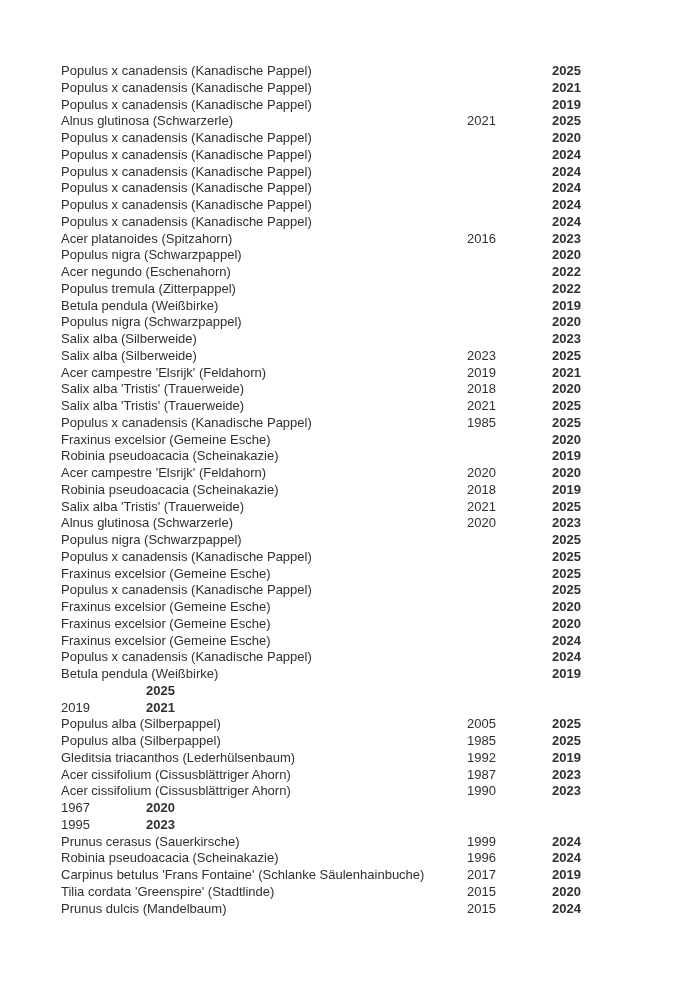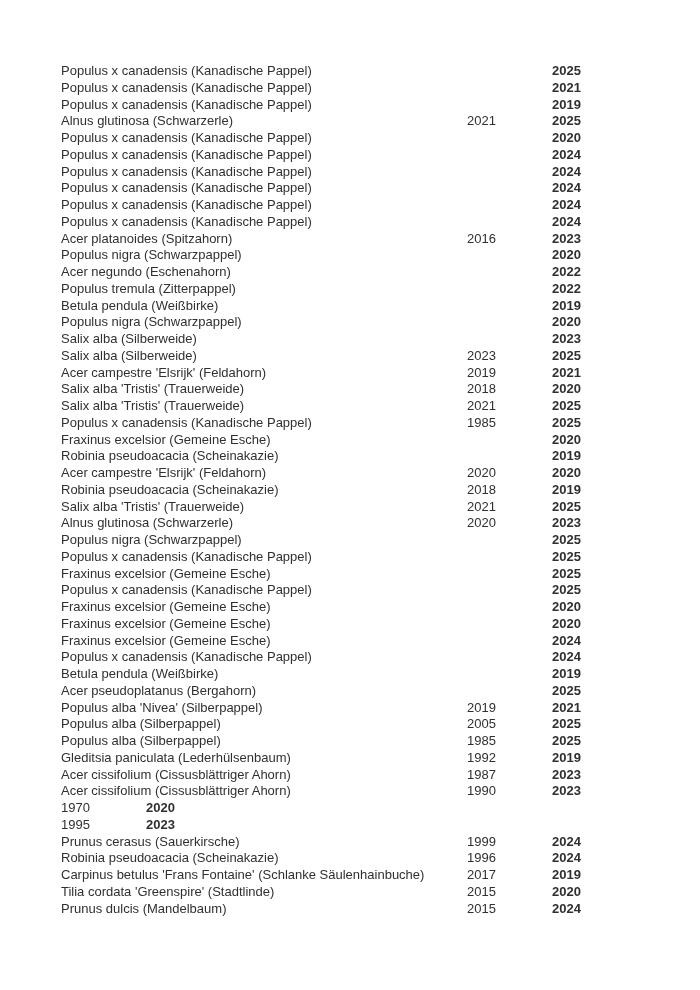--- a/index.html
+++ b/index.html
@@ -261,63 +261,61 @@
     <span class="cell year2">2024</span>
   </div>
 
   <div class="row">
     <span class="cell species">Betula pendula (Weißbirke)</span>
     <span class="cell year1"></span>
     <span class="cell year2">2019</span>
   </div>
 
   <div class="row">
-    <span class="cell species">Acer pseudoplatanus (Bergahorn)</span>
-    <span class="cell year1"></span>
-    <span class="cell year2">2025</span>
-  </div>
-
-  <div class="row">
-    <span class="cell species">Populus alba 'Nivea' (Silberpappel)</span>
+    <span class="cell year1"></span>
+    <span class="cell year2">2025</span>
+  </div>
+
+  <div class="row">
     <span class="cell year1">2019</span>
     <span class="cell year2">2021</span>
   </div>
 
   <div class="row">
     <span class="cell species">Populus alba (Silberpappel)</span>
     <span class="cell year1">2005</span>
     <span class="cell year2">2025</span>
   </div>
 
   <div class="row">
     <span class="cell species">Populus alba (Silberpappel)</span>
     <span class="cell year1">1985</span>
     <span class="cell year2">2025</span>
   </div>
 
   <div class="row">
-    <span class="cell species">Gleditsia paniculata (Lederhülsenbaum)</span>
+    <span class="cell species">Gleditsia triacanthos (Lederhülsenbaum)</span>
     <span class="cell year1">1992</span>
     <span class="cell year2">2019</span>
   </div>
 
   <div class="row">
     <span class="cell species">Acer cissifolium (Cissusblättriger Ahorn)</span>
     <span class="cell year1">1987</span>
     <span class="cell year2">2023</span>
   </div>
 
   <div class="row">
     <span class="cell species">Acer cissifolium (Cissusblättriger Ahorn)</span>
     <span class="cell year1">1990</span>
     <span class="cell year2">2023</span>
   </div>
 
   <div class="row">
-    <span class="cell year1">1970</span>
+    <span class="cell year1">1967</span>
     <span class="cell year2">2020</span>
   </div>
 
   <div class="row">
     <span class="cell year1">1995</span>
     <span class="cell year2">2023</span>
   </div>
 
   <div class="row">
     <span class="cell species">Prunus cerasus (Sauerkirsche)</span>

